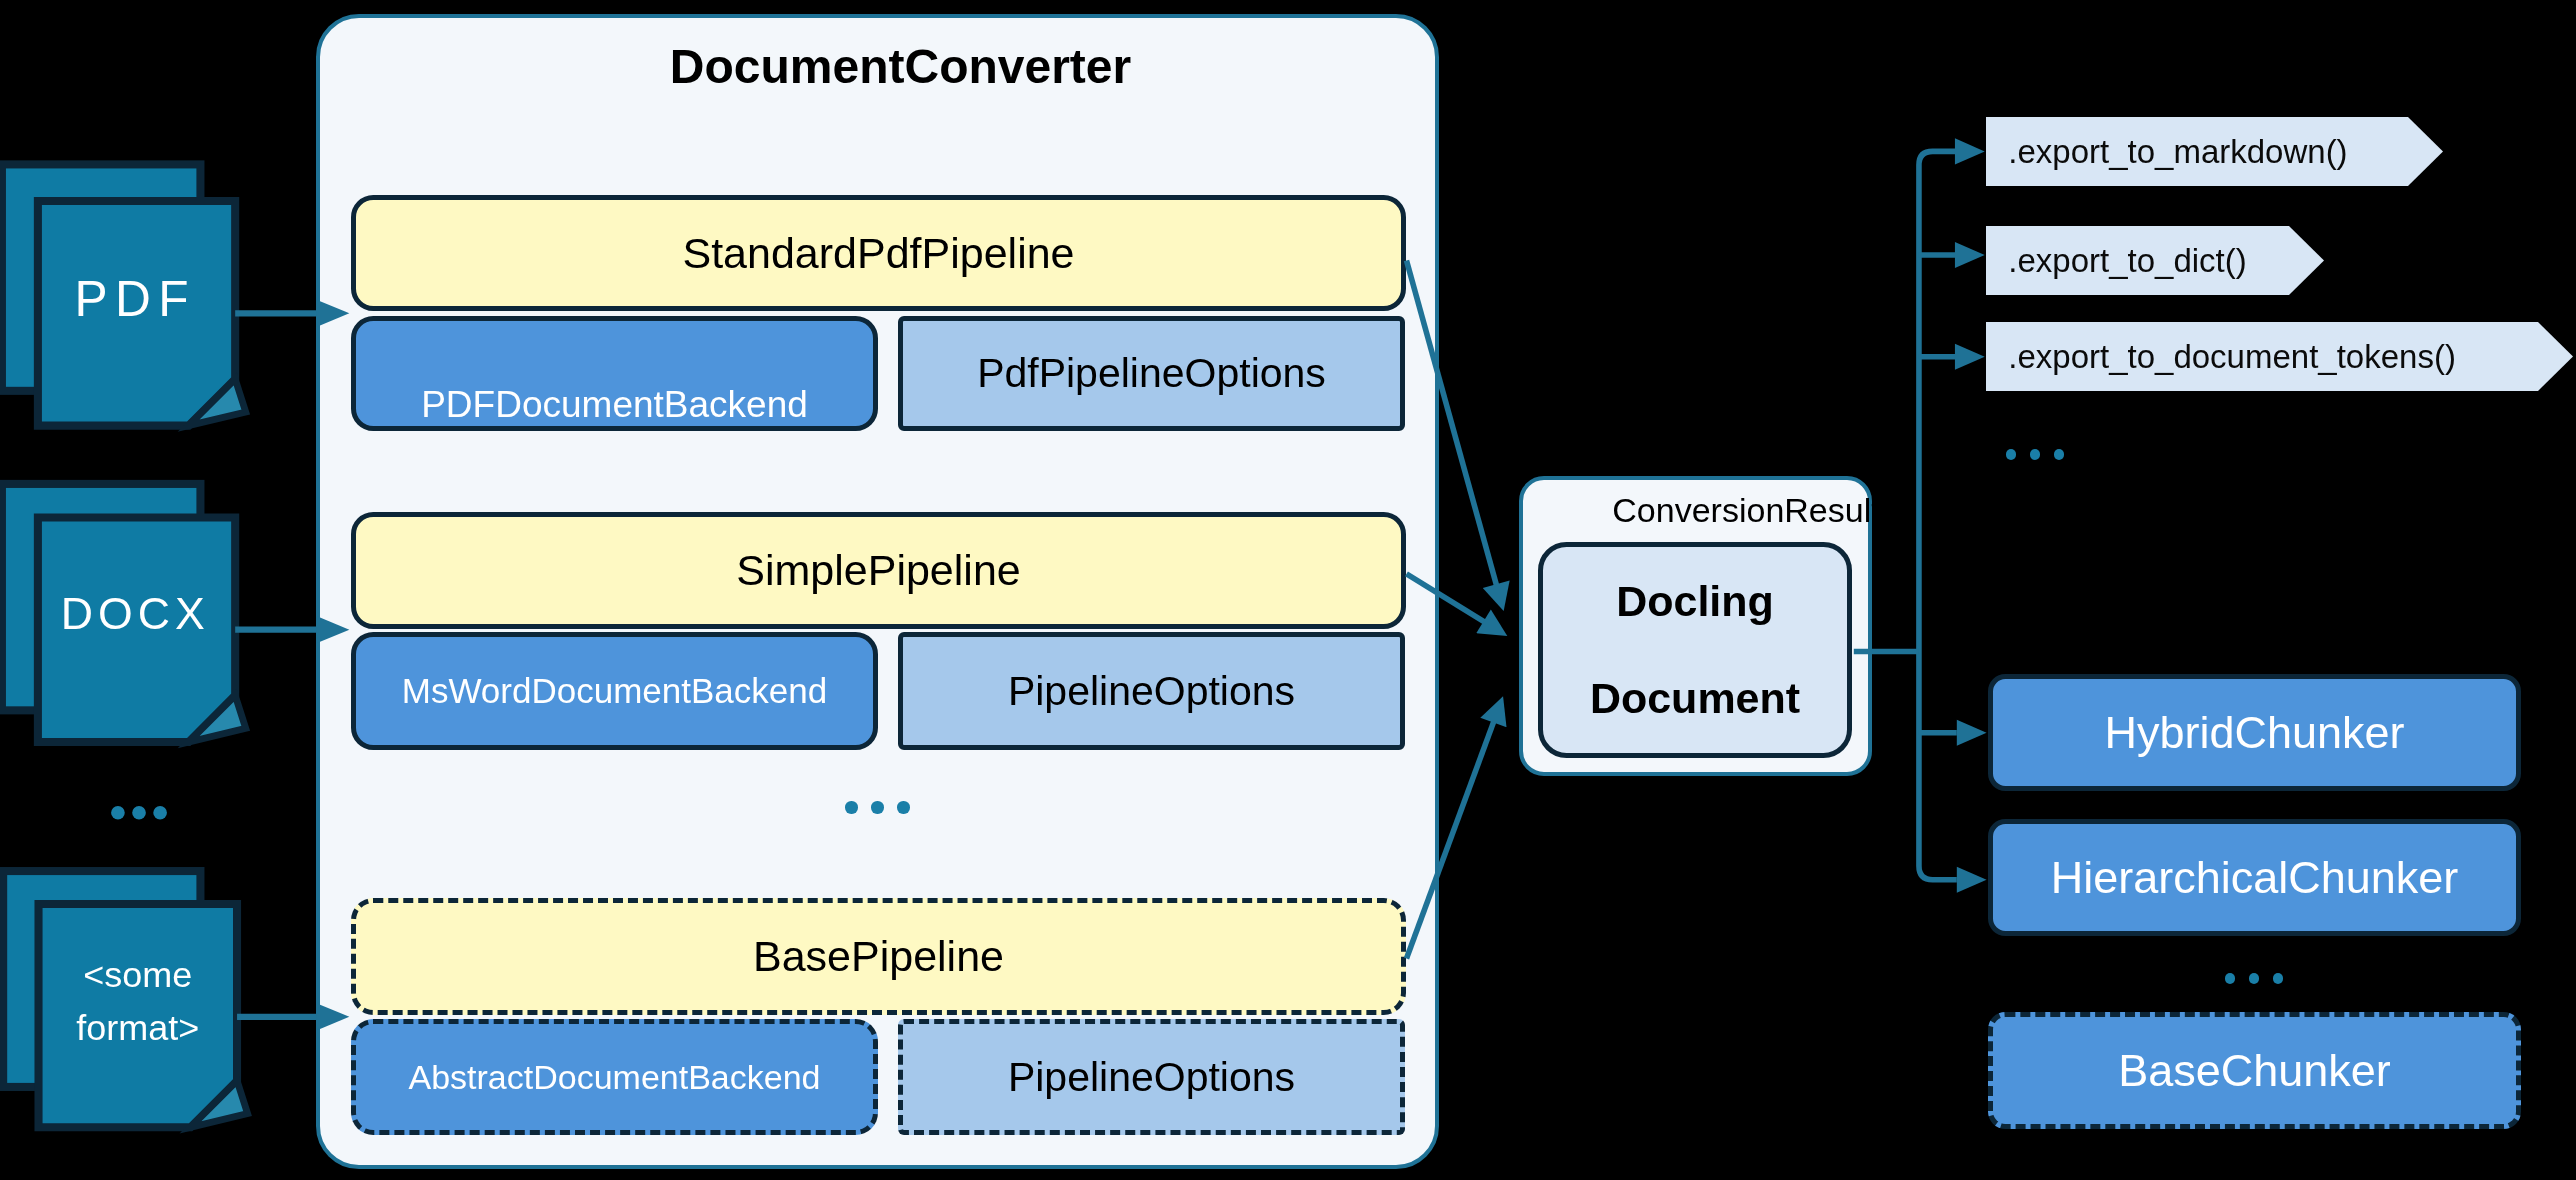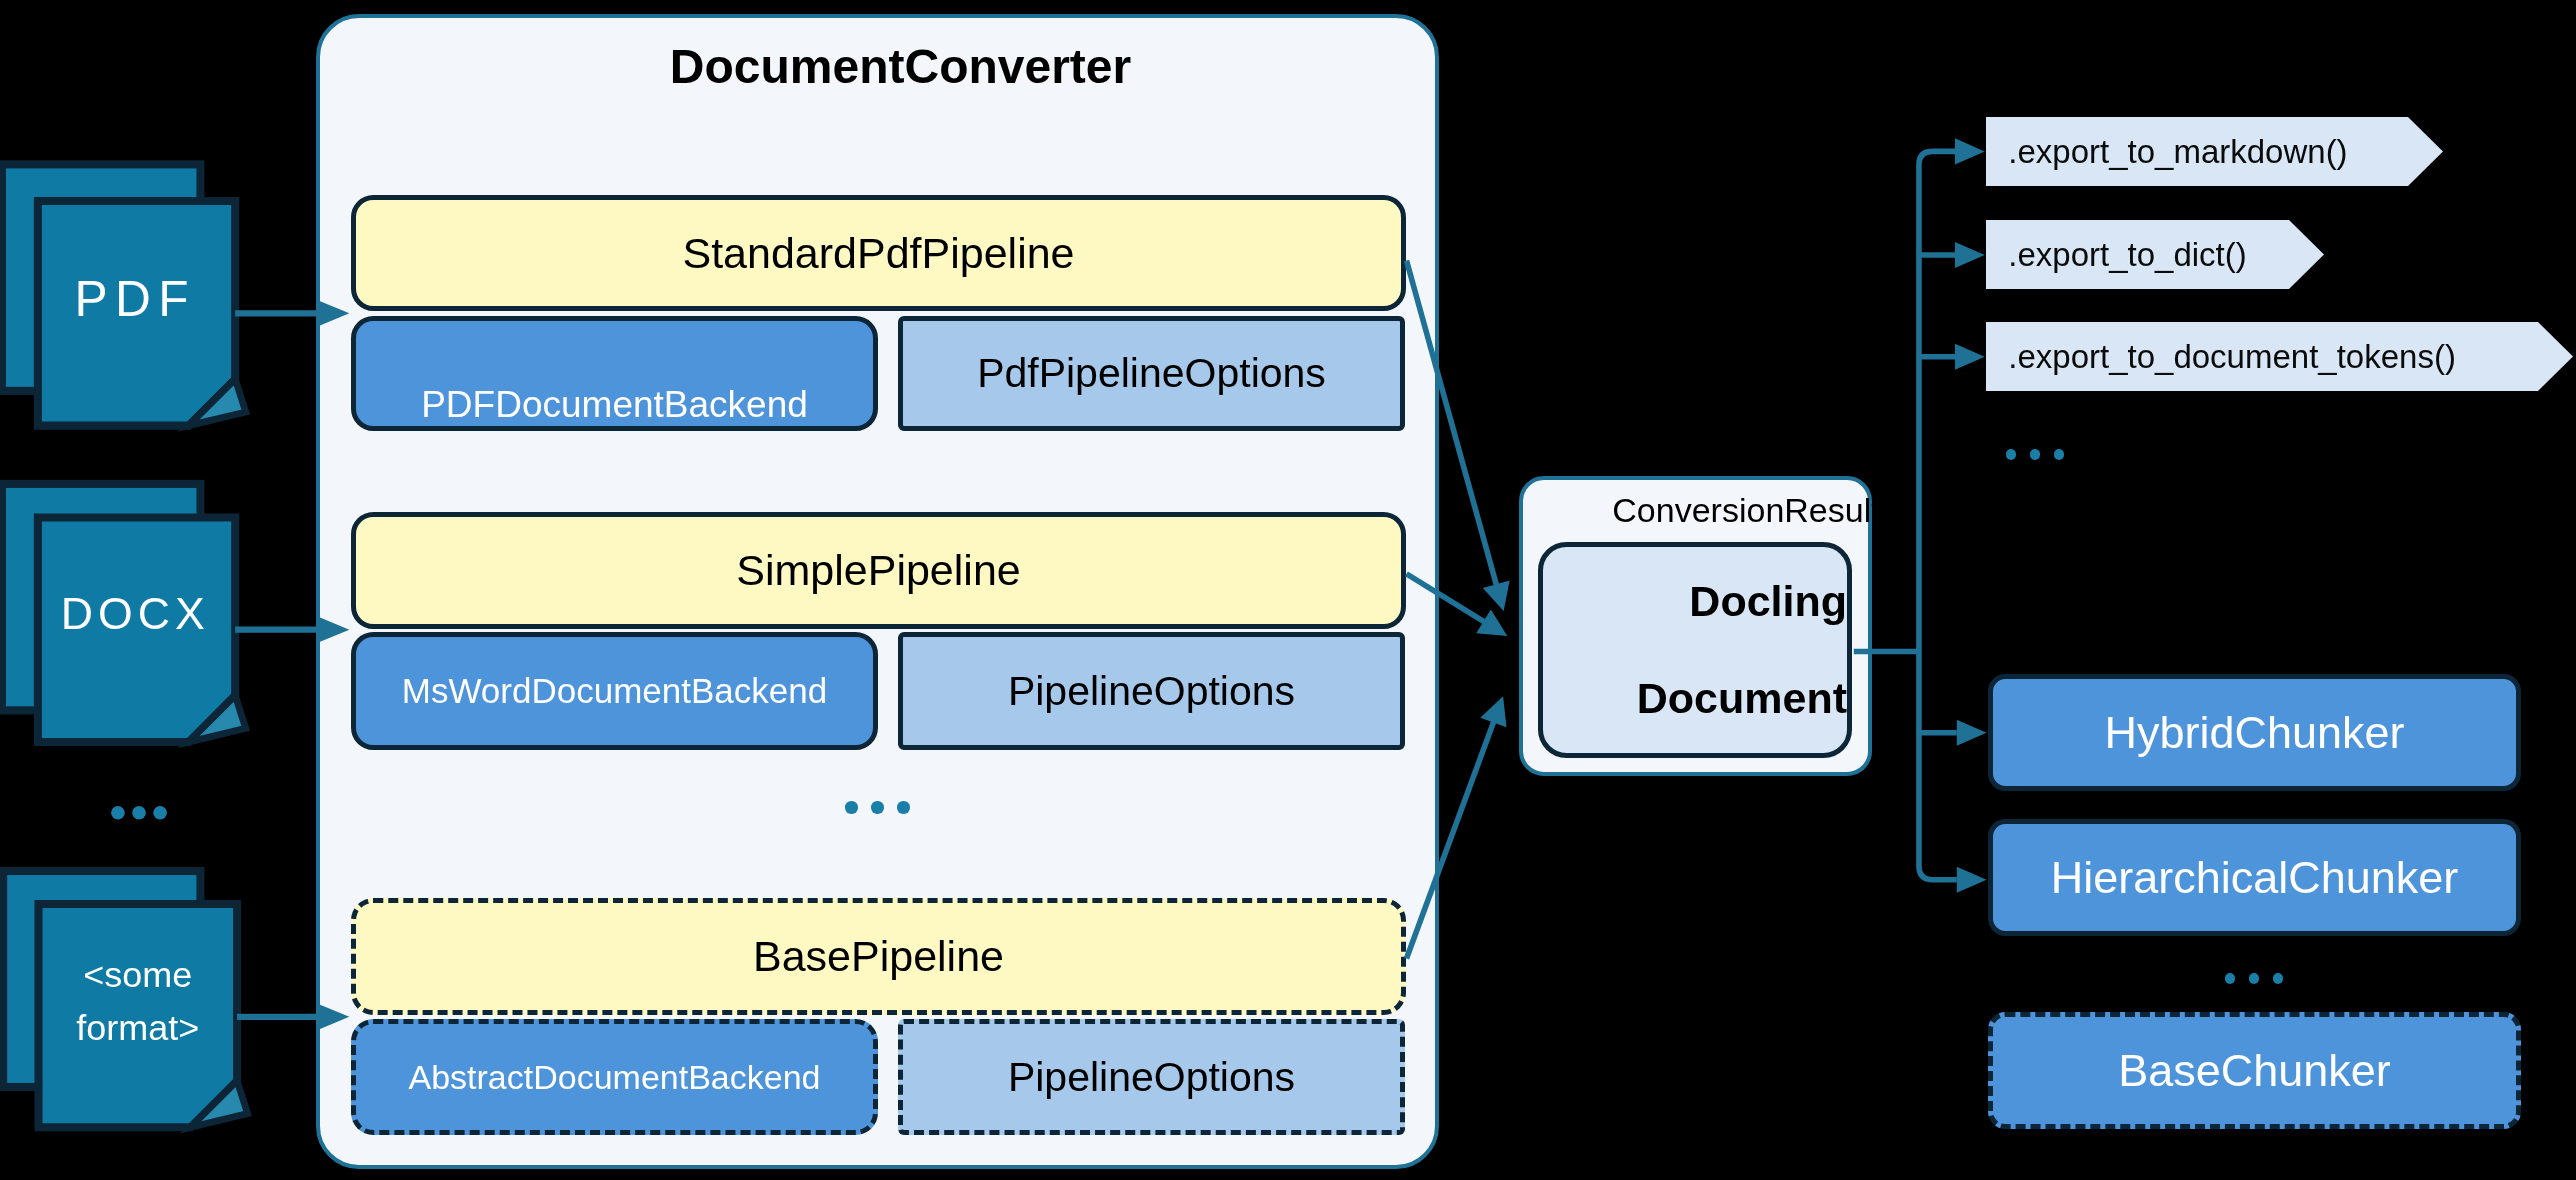--- a/index.html
+++ b/index.html
@@ -51,32 +51,32 @@
     background:#F3F7FB;border:4.3px solid #1F7296;border-radius:25px;
   }
   .cresult-label{
     left:1570px;top:489px;width:353px;height:43px;
     display:flex;align-items:center;justify-content:center;
     font-size:34px;color:#000;
   }
   .docling{
     left:1538px;top:542px;width:314px;height:216px;
     background:#D8E6F5;border:5.6px solid #0C2638;border-radius:28.5px;
-    display:flex;flex-direction:column;align-items:flex-end;justify-content:center;
+    display:flex;flex-direction:column;align-items:center;justify-content:center;
     font-size:43px;font-weight:bold;color:#000;line-height:57px;text-align:center;gap:40px;
   }
   
   .chevron{
     background:#D8E6F5;height:69px;left:1986px;
     display:flex;align-items:center;
     padding-left:22.3px;font-size:33px;color:#0b0b0b;
     clip-path:polygon(0 0, calc(100% - 35px) 0, 100% 50%, calc(100% - 35px) 100%, 0 100%);
   }
   .chev1{top:117px;width:457px;}
-  .chev2{top:220px;width:338px;}
+  .chev2{top:226px;width:338px;}
   .chev3{top:322px;width:587px;}
   
   .chunker{
     left:1988px;width:533px;height:117px;
     background:#4E94DB;border:5px solid #0C2638;border-radius:17.4px;
     display:flex;align-items:center;justify-content:center;
     font-size:45px;color:#fff;
   }
   .ck1{top:674px;}
   .ck2{top:819px;height:117px;}

